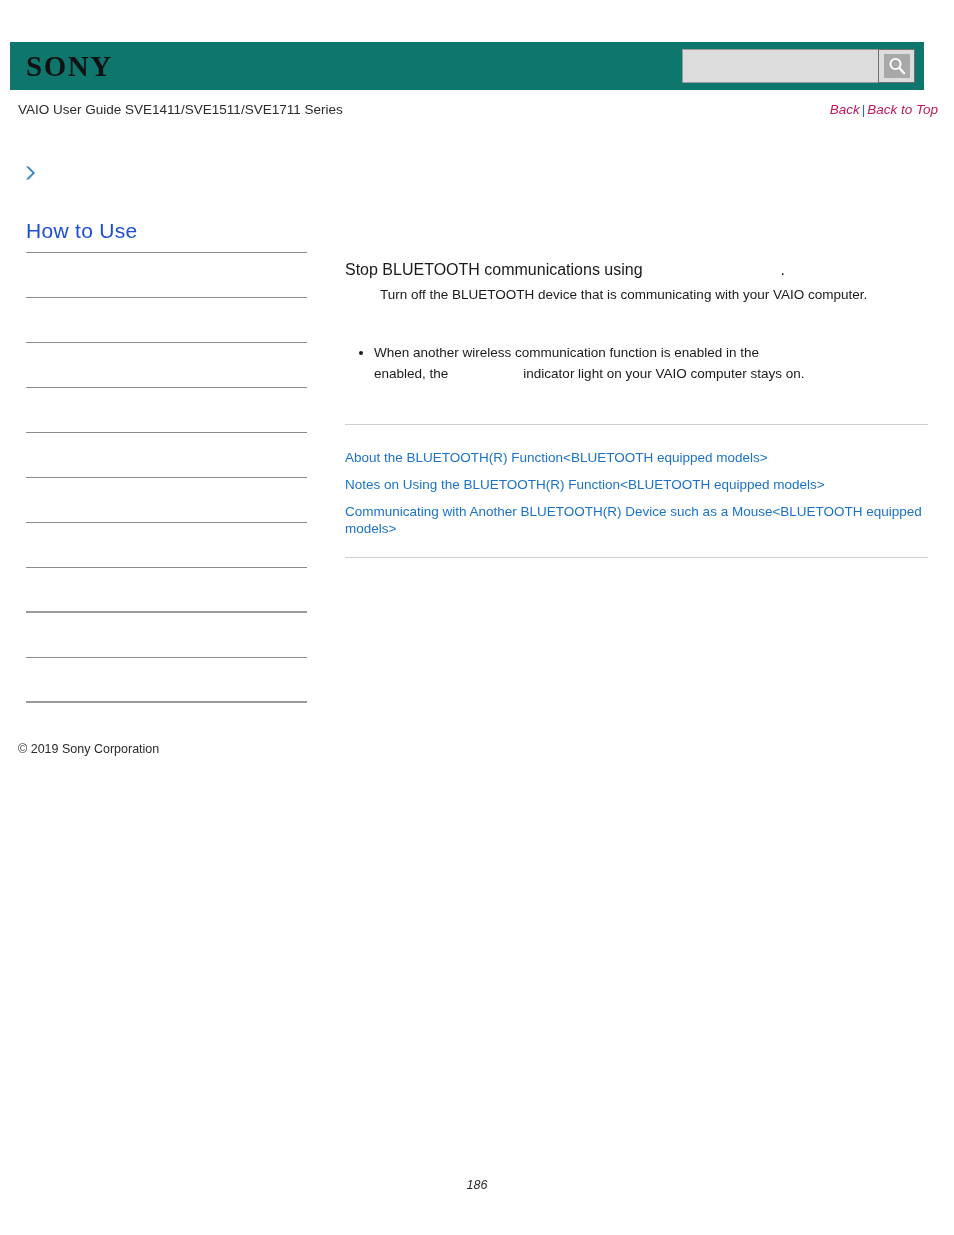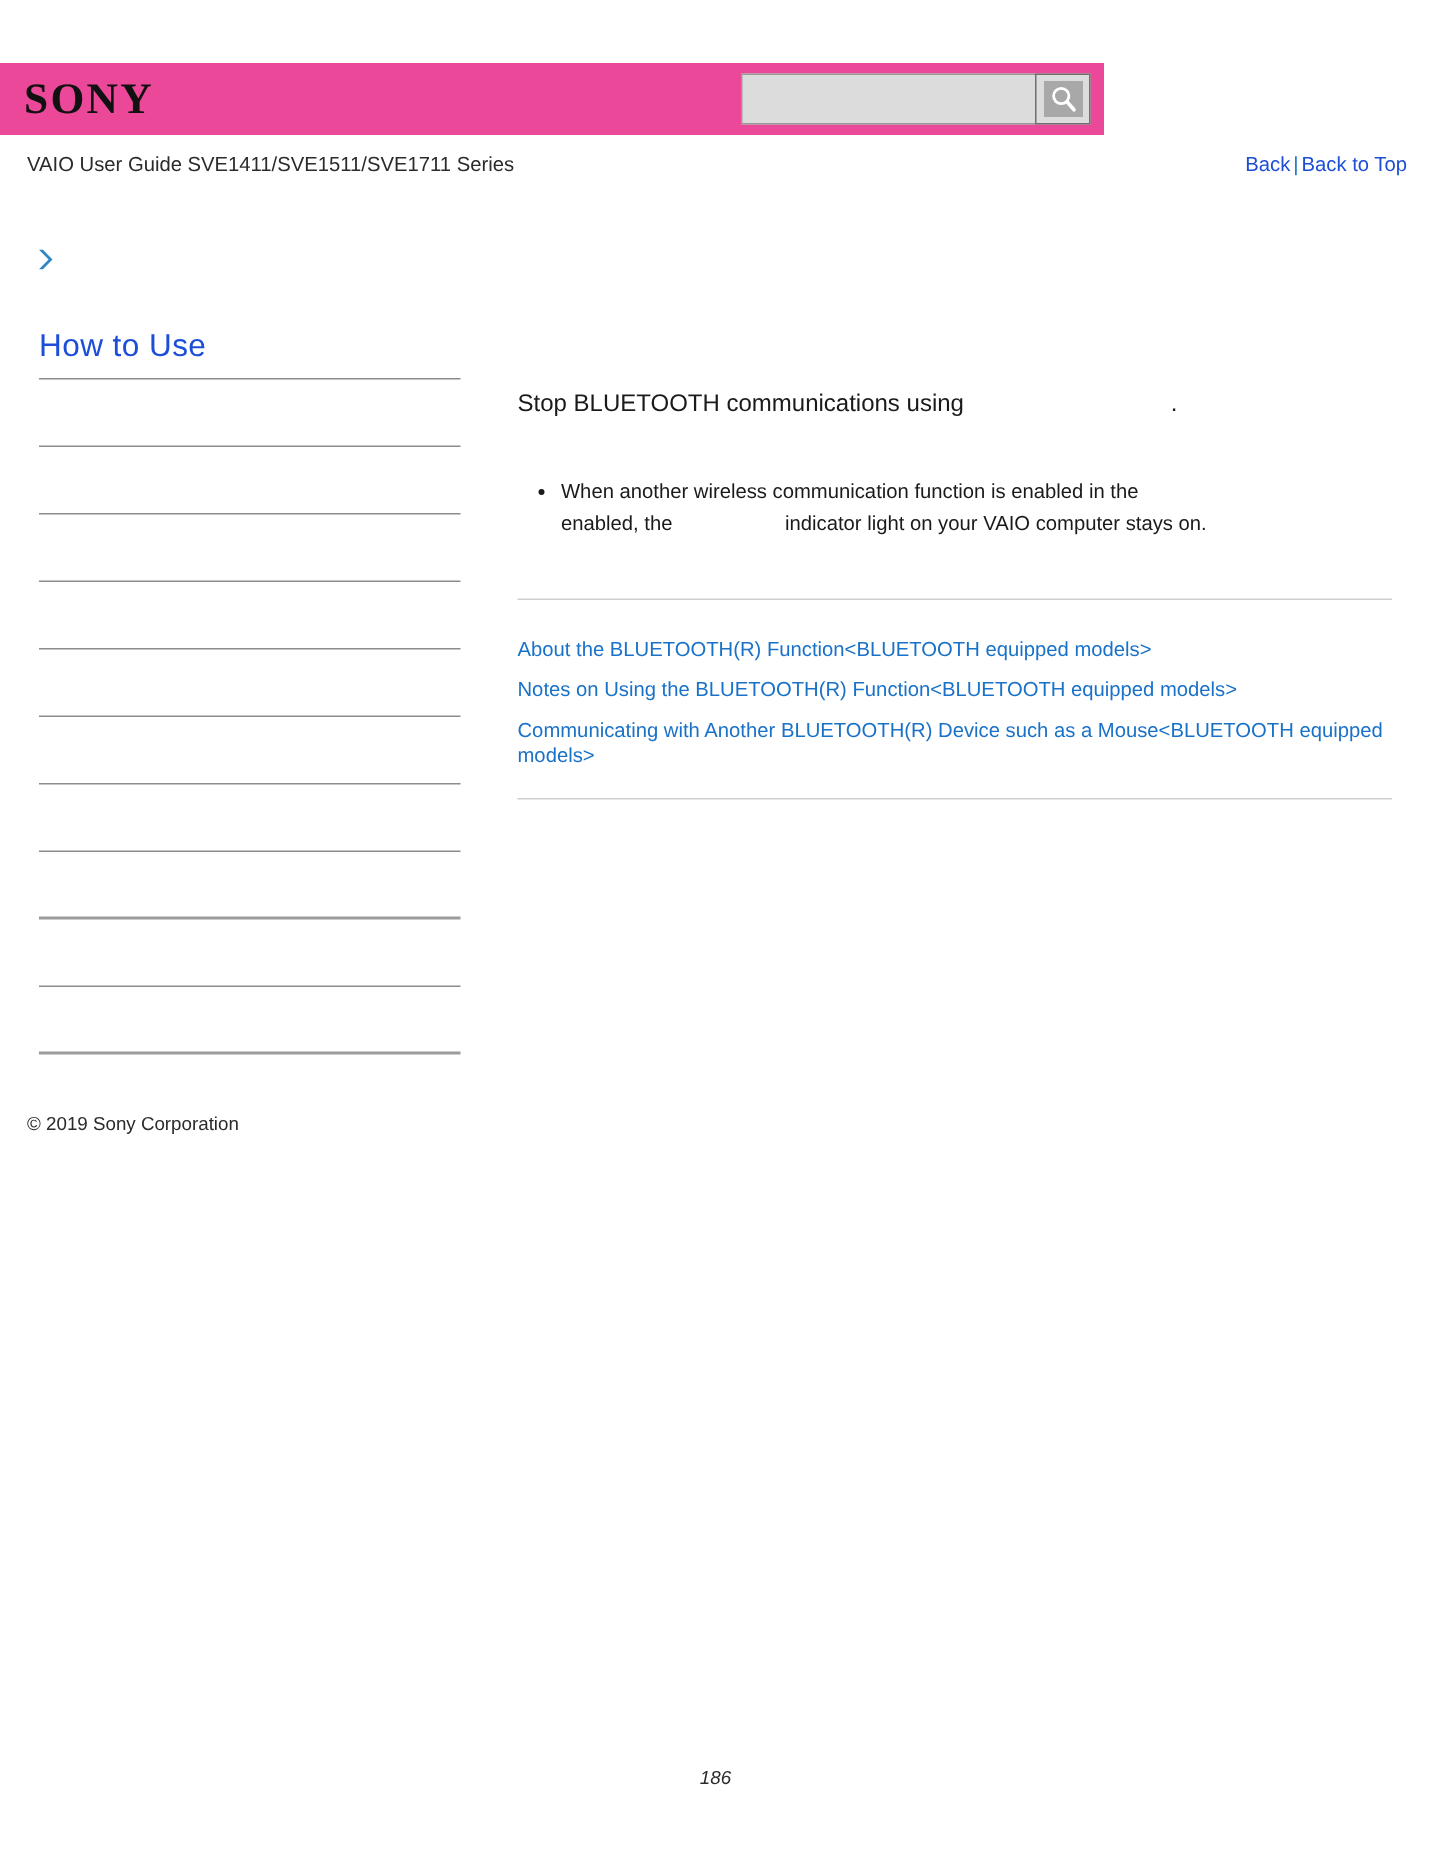--- a/index.html
+++ b/index.html
@@ -13,25 +13,25 @@
     height: 1235px;
     position: relative;
     font-family: "Liberation Sans", sans-serif;
     color: #1a1a1a;
     -webkit-font-smoothing: antialiased;
   }
 
   
   .header-bar {
     position: absolute;
-    left: 0;
+    left: 10px;
     top: 42px;
-    width: 736px;
+    width: 914px;
     height: 48px;
-    background: #ec4899;
+    background: #0f766e;
     box-sizing: border-box;
   }
   .sony-logo {
     position: absolute;
     left: 16px;
     top: 7px;
     font-family: "Liberation Serif", serif;
     font-weight: bold;
     font-size: 29px;
     letter-spacing: 1.5px;
@@ -93,22 +93,23 @@
   }
   .header-links {
     position: absolute;
     right: 16px;
     top: 101px;
     font-size: 13.5px;
     line-height: 18px;
     white-space: nowrap;
   }
   .header-links a {
-    color: #1d4ed8;
+    color: #be185d;
     text-decoration: none;
+    font-style: italic;
   }
   .header-links .sep {
     color: #1a72c8;
     padding: 0 2px;
   }
 
   
   .breadcrumb-row {
     position: absolute;
     left: 24px;
@@ -289,20 +290,21 @@
   </ul>
 </div>
 
 <div class="copyright">© 2019 Sony Corporation</div>
 
 <div class="content">
 
   <p class="step-intro"><span>Stop BLUETOOTH communications using</span><span class="gap">                               </span><span>.</span></p>
 
   <ul class="steps">
+    <li><span>Turn off the BLUETOOTH device that is communicating with your VAIO computer.</span></li>
   </ul>
 
   <div class="note-block">
     <ul class="note-list">
       <li><span>When another wireless communication function is enabled in the</span><br><span>enabled, the</span><span class="gap">                    </span><span>indicator light on your VAIO computer stays on.</span></li>
     </ul>
   </div>
 
   <hr class="rule rule-top">
 

